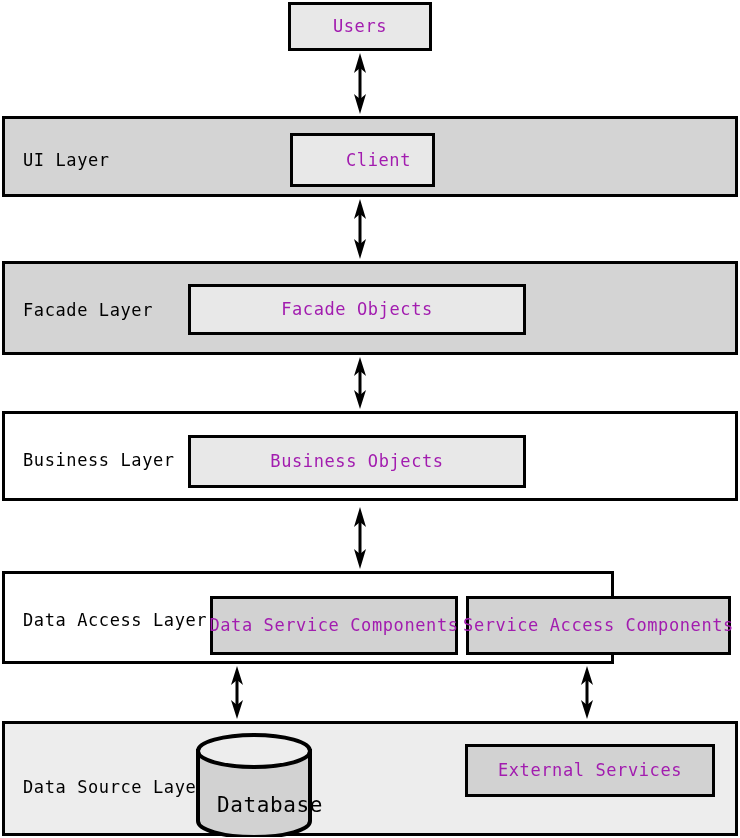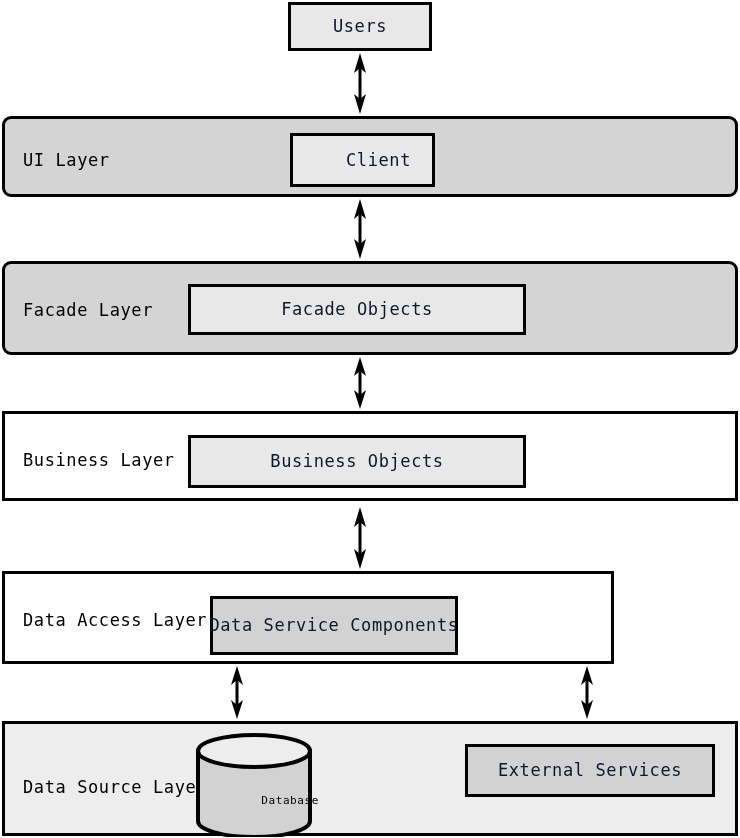--- a/index.html
+++ b/index.html
@@ -18,21 +18,21 @@
     overflow: hidden;
   }
   
   .band {
     position: absolute;
     border: 3px solid #000000;
     box-sizing: border-box;
     display: flex;
     align-items: center;
   }
-  .band-gray   { background: #d4d4d4; border-radius: 9px; }
+  .band-gray   { background: #d4d4d4; }
   .band-white  { background: #ffffff; }
   .band-light  { background: #ededed; }
 
   .band-label {
     position: absolute;
     font-size: 17px;
     letter-spacing: 0.6px;
     color: #000000;
     white-space: nowrap;
     line-height: 1;
@@ -40,45 +40,45 @@
 
   .node {
     position: absolute;
     border: 3px solid #000000;
     box-sizing: border-box;
     display: flex;
     align-items: center;
     justify-content: center;
     font-size: 17px;
     letter-spacing: 0.6px;
-    color: #0f172a;
+    color: #a21caf;
     white-space: nowrap;
     line-height: 1;
   }
   .node-pale { background: #e8e8e8; }
   .node-gray { background: #d2d2d2; }
 
   
   .arrow {
     position: absolute;
     width: 22px;
   }
   .arrow svg { display: block; }
 
   
   .cylinder {
     position: absolute;
   }
   .cylinder svg { display: block; }
   .cyl-label {
     position: absolute;
-    left: 4px;
+    left: 16px;
     width: 100%;
-    text-align: right;
-    font-size: 11px;
+    text-align: center;
+    font-size: 21px;
     letter-spacing: 0.6px;
     color: #000000;
     line-height: 1;
     white-space: nowrap;
   }
 </style>
 </head>
 <body>
 
 <div id="diagram">
@@ -138,20 +138,23 @@
       <rect x="9.5" y="16" width="3" height="33" fill="#000000"></rect>
       <polygon points="11,64 5,44 11,49 17,44" fill="#000000"></polygon>
     </svg>
   </div>
 
   <div class="band band-white" style="left:2px; top:571px; width:612px; height:93px;">
     <span class="band-label" style="left:18px; top:38px;">Data Access Layer</span>
     <div class="node node-gray" style="left:205px; top:22px; width:248px; height:59px;">
       <span>Data Service Components</span>
     </div>
+    <div class="node node-gray" style="left:461px; top:22px; width:265px; height:59px;">
+      <span>Service Access Components</span>
+    </div>
   </div>
 
   <div class="arrow" style="left:226px; top:664px; height:57px;">
     <svg width="22" height="57" viewBox="0 0 22 57" aria-hidden="true">
       <polygon points="11,2 5,21 11,16 17,21" fill="#000000"></polygon>
       <rect x="9.5" y="15" width="3" height="27" fill="#000000"></rect>
       <polygon points="11,55 5,36 11,41 17,36" fill="#000000"></polygon>
     </svg>
   </div>
 

